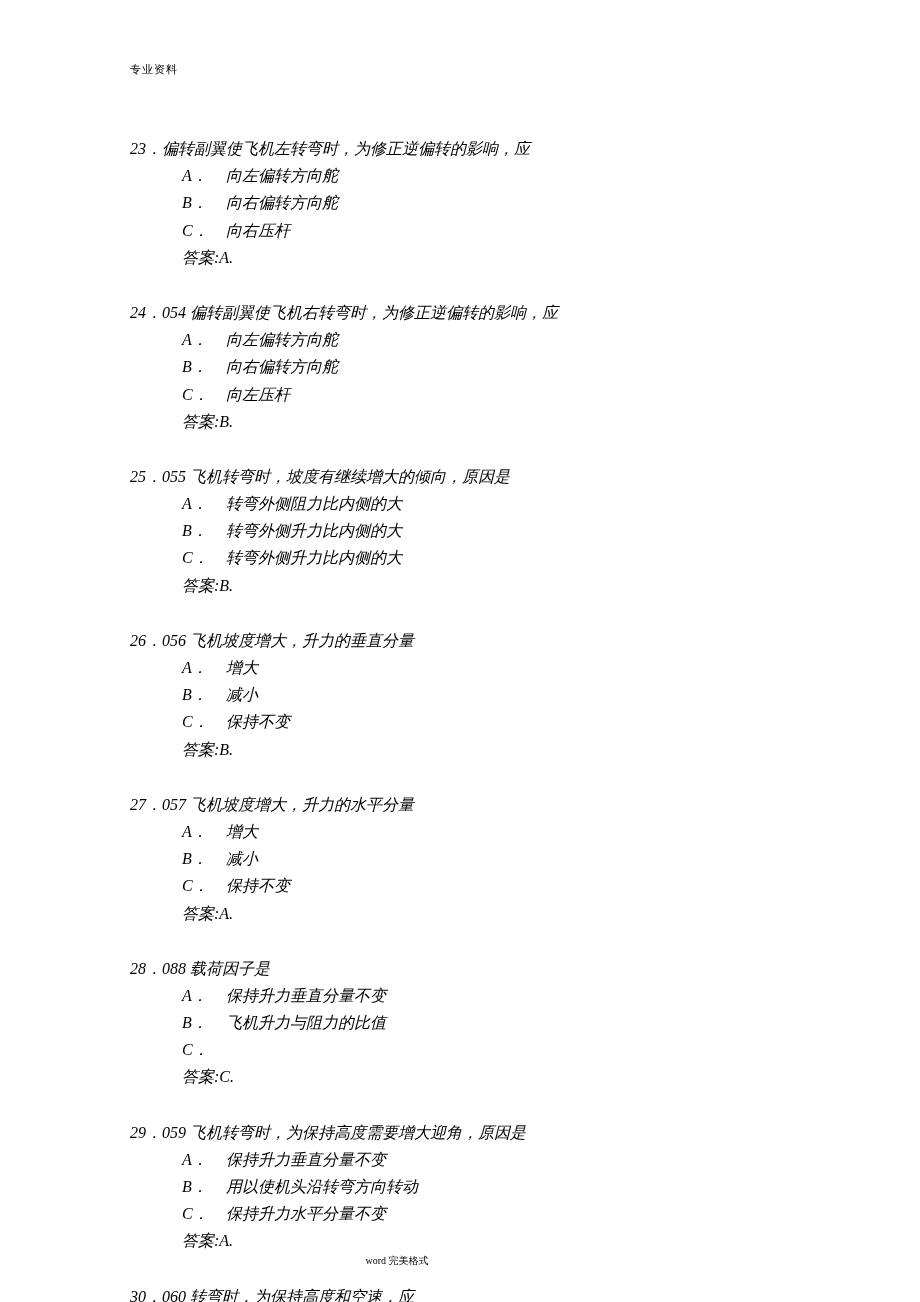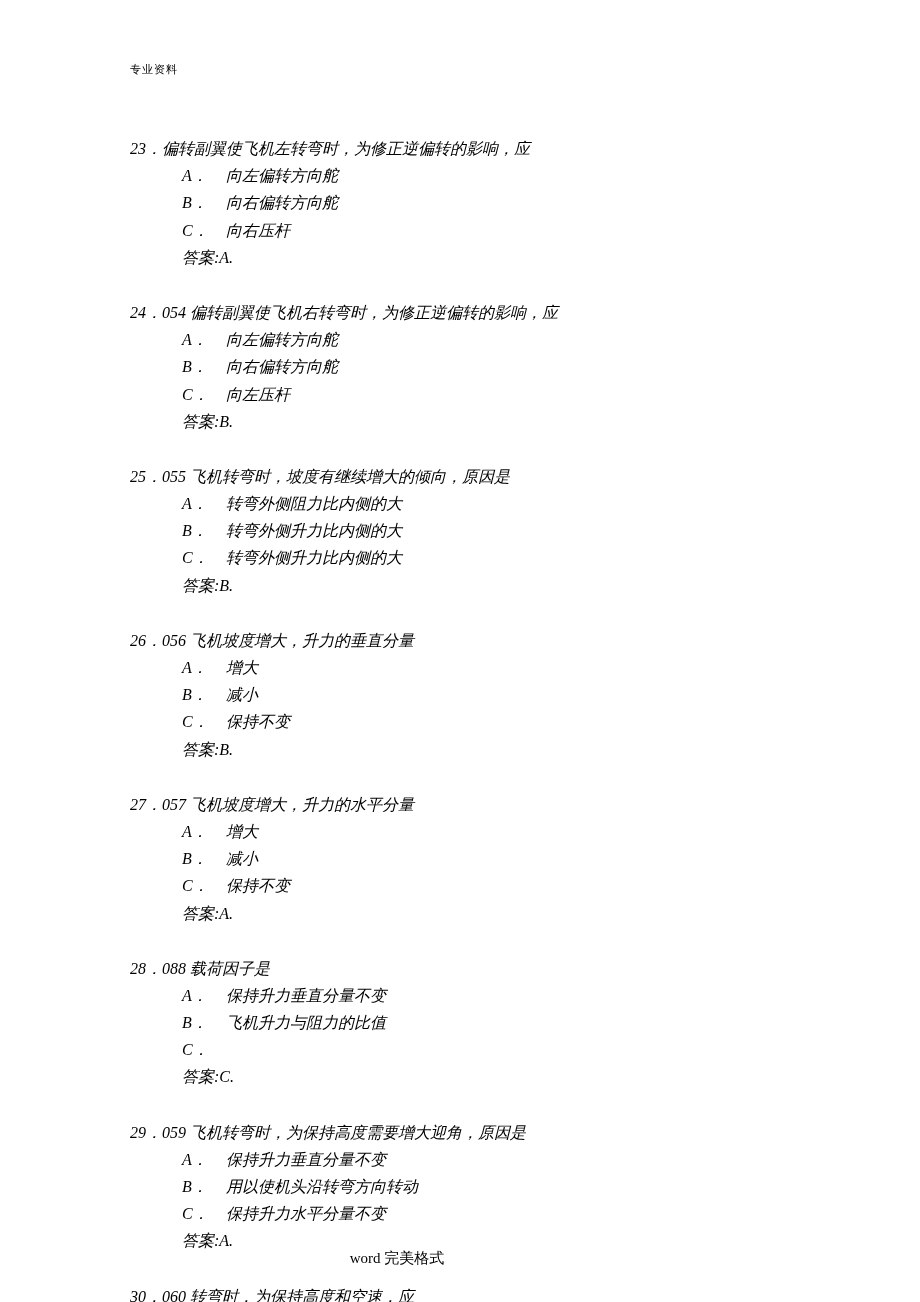--- a/index.html
+++ b/index.html
@@ -46,21 +46,21 @@
   }
   .answer {
     padding-left: 52px;
   }
   .footer {
     position: absolute;
     bottom: 34px;
     left: 0;
     width: 794px;
     text-align: center;
-    font-size: 15px;
+    font-size: 10px;
   }
   .footer-en {
     font-family: "Times New Roman", serif;
   }
 </style>
 </head>
 <body>
 
 <div class="page">
   <div class="header">专业资料</div>

